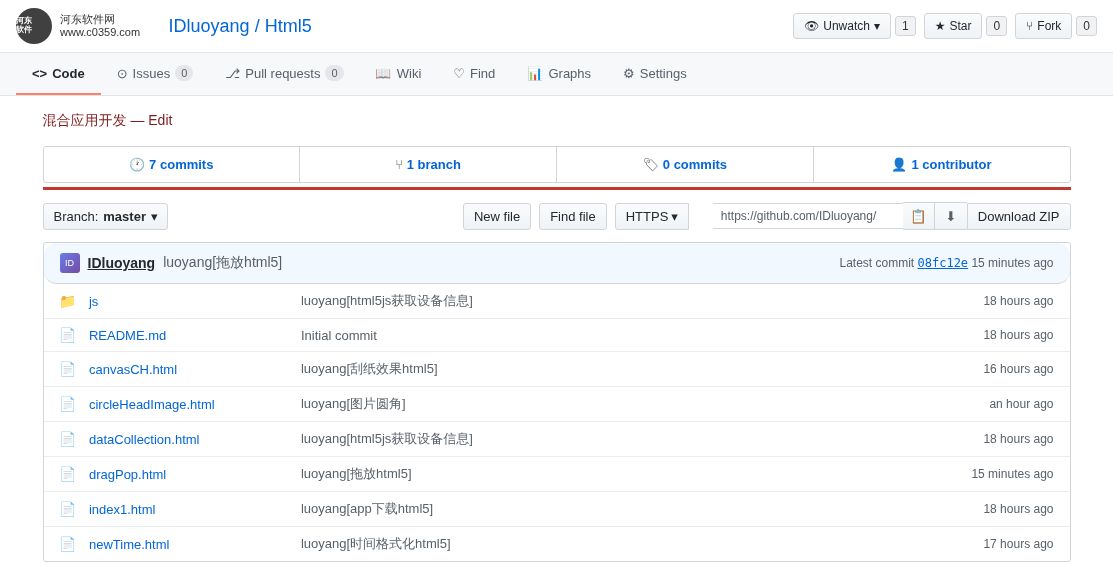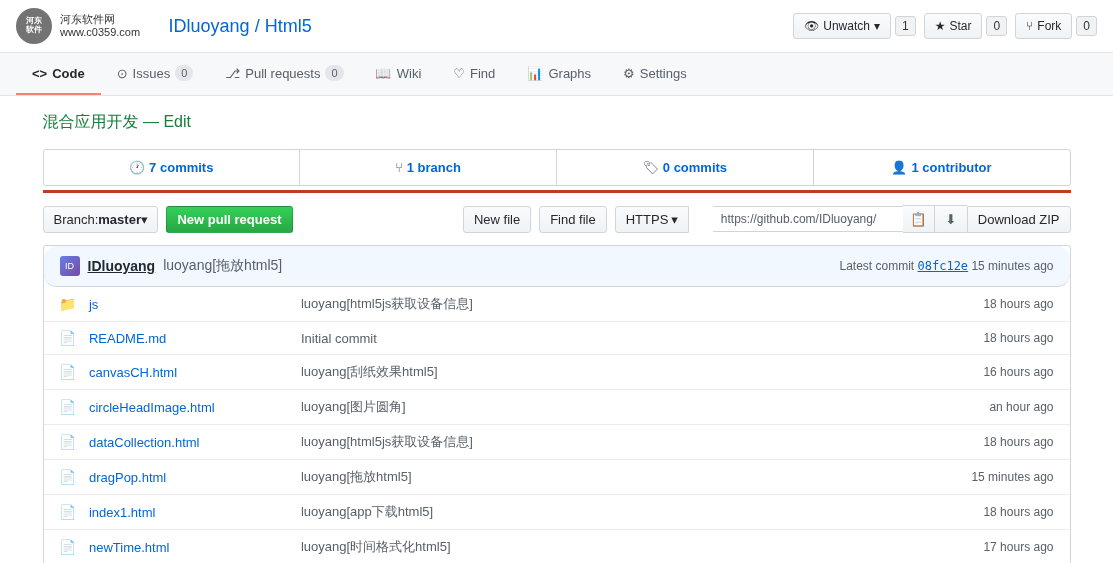--- a/index.html
+++ b/index.html
@@ -20,25 +20,24 @@
       gap: 8px;
     }
     .logo-area {
       display: flex;
       align-items: center;
       gap: 8px;
     }
     .logo-circle {
       width: 36px;
       height: 36px;
-      background: #737373;
+      background: #404040;
       border-radius: 50%;
       display: flex;
       align-items: center;
-      justify-content: center;
       color: white;
       font-size: 10px;
       font-weight: bold;
     }
     .logo-text {
       font-size: 12px;
       color: #333;
       line-height: 1.2;
     }
     .repo-title {
@@ -109,23 +108,23 @@
       font-size: 11px;
     }
 
     
     .main-content {
       max-width: 1060px;
       margin: 0 auto;
       padding: 16px;
     }
     .page-subtitle {
-      font-size: 16px;
+      font-size: 14px;
       font-weight: 300;
-      color: #15803d;
+      color: #7f1d1d;
       margin-bottom: 16px;
     }
 
     
     .stats-bar {
       display: flex;
       border: 1px solid #d1d5da;
       border-radius: 3px;
       overflow: hidden;
       margin-bottom: 4px;
@@ -154,20 +153,21 @@
     
     .toolbar {
       display: flex;
       align-items: center;
       gap: 8px;
       margin-bottom: 12px;
     }
     .branch-btn {
       display: inline-flex;
       align-items: center;
+      gap: 5px;
       padding: 5px 10px;
       font-size: 13px;
       border: 1px solid #d1d5da;
       border-radius: 3px;
       background: linear-gradient(180deg, #fafbfc, #eff3f6);
       color: #24292e;
       cursor: pointer;
     }
     .new-pr-btn {
       display: inline-flex;
@@ -431,21 +431,20 @@
     </div>
   </div>
   <div class="orange-bar"></div>
 
   <div class="toolbar">
     <button class="branch-btn">
       <span>Branch:</span>
       <strong>master</strong>
       <span>▾</span>
     </button>
-    <button class="new-pr-btn">New pull request</button>
 
     <div class="toolbar-spacer"></div>
 
     <button class="btn-small">New file</button>
     <button class="btn-small">Find file</button>
 
     <div style="display:inline-flex; align-items:center;">
       <button class="https-btn">
         <span>HTTPS</span>
         <span>▾</span>

